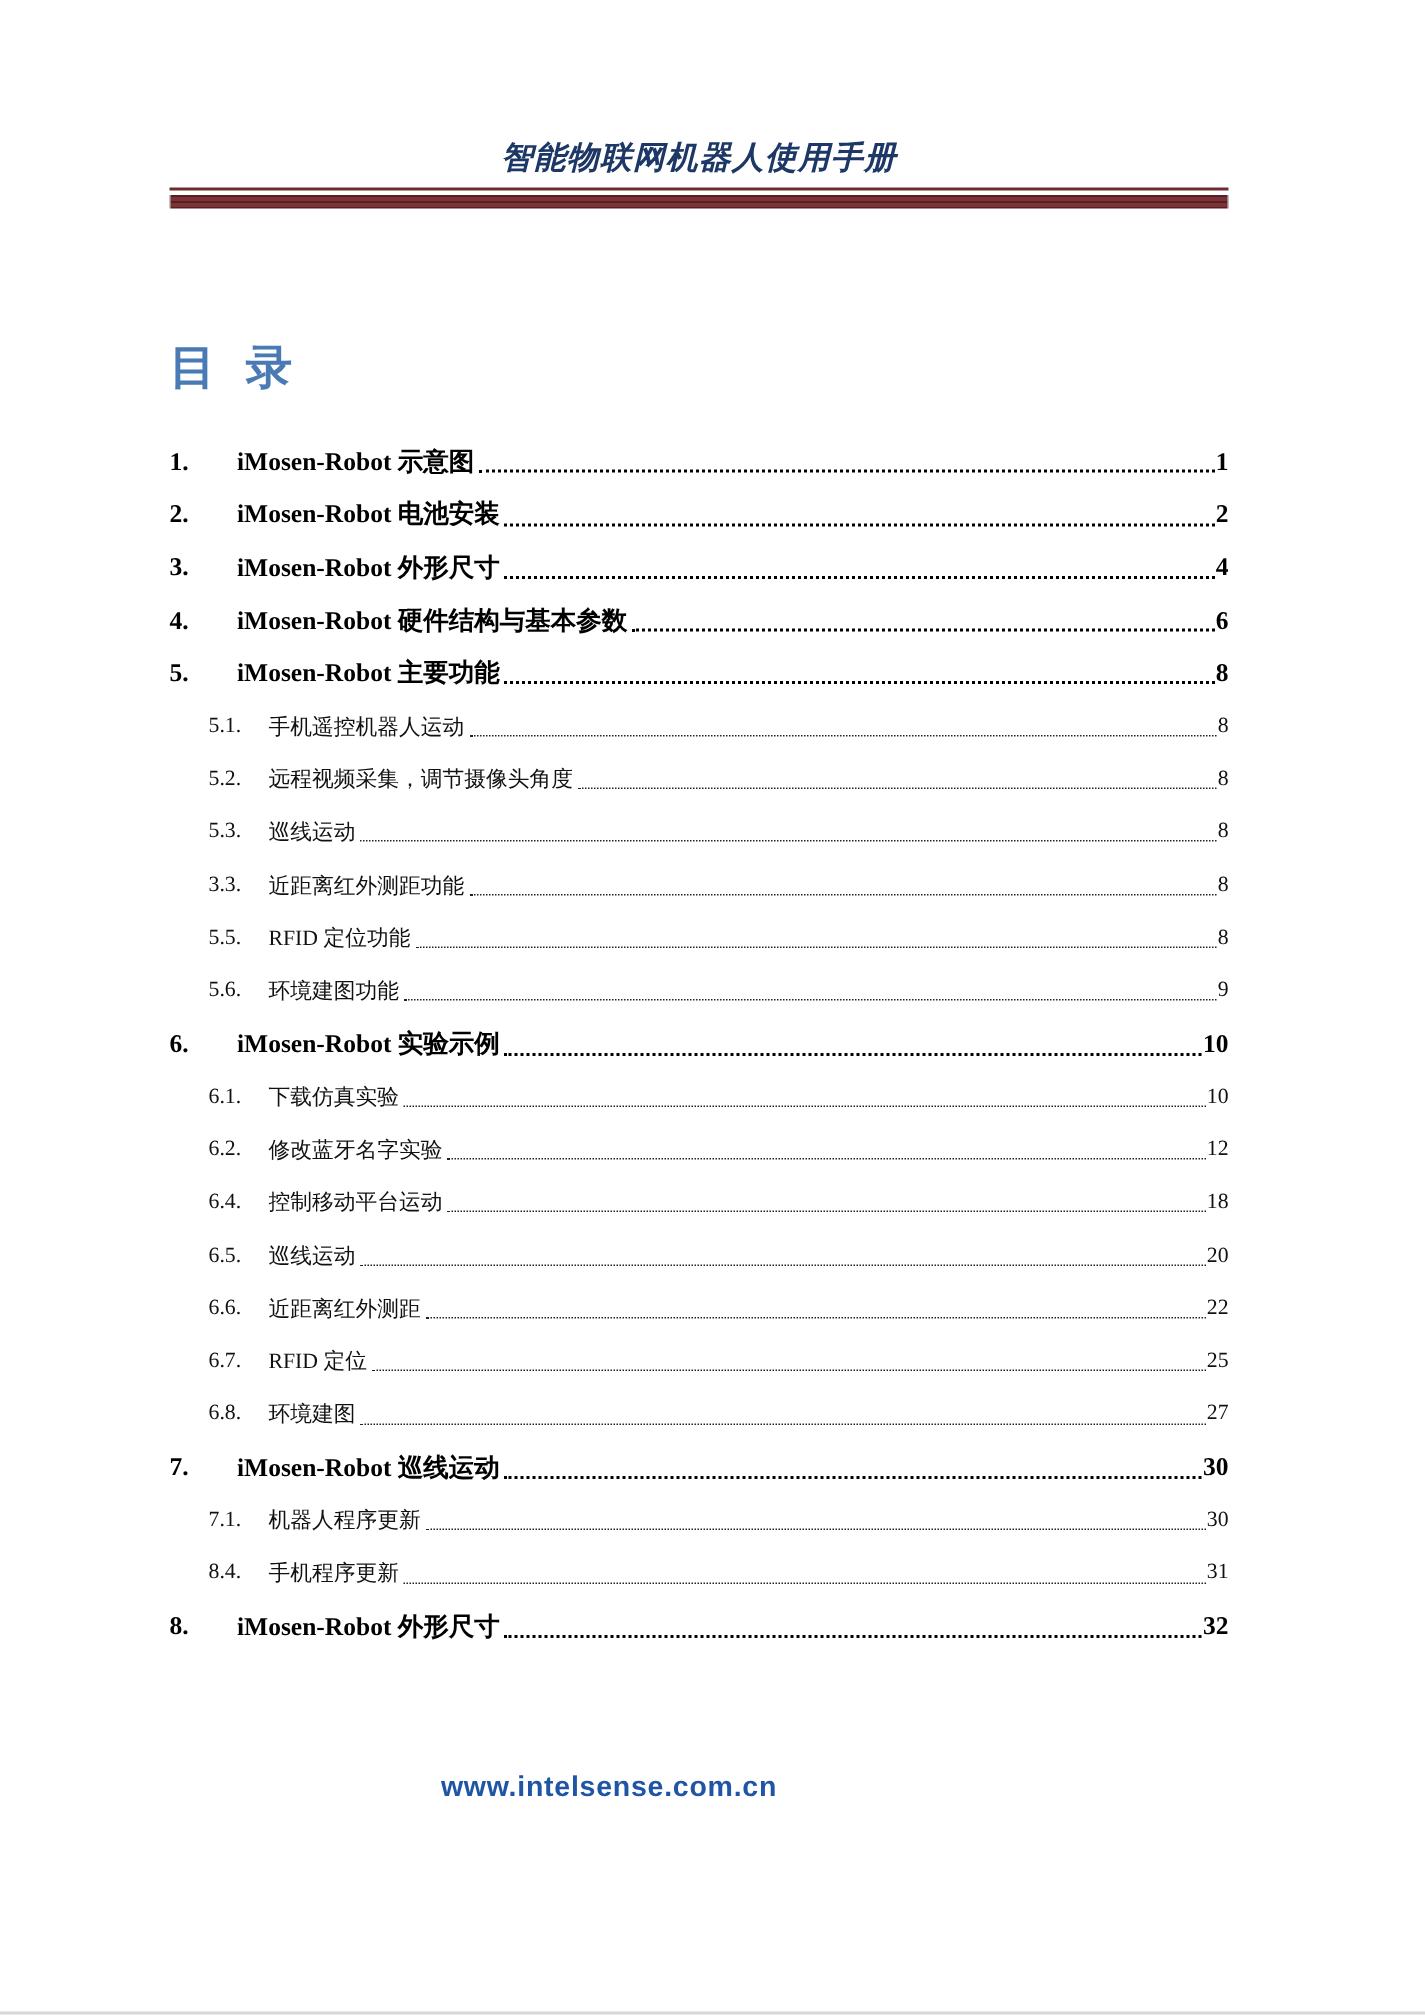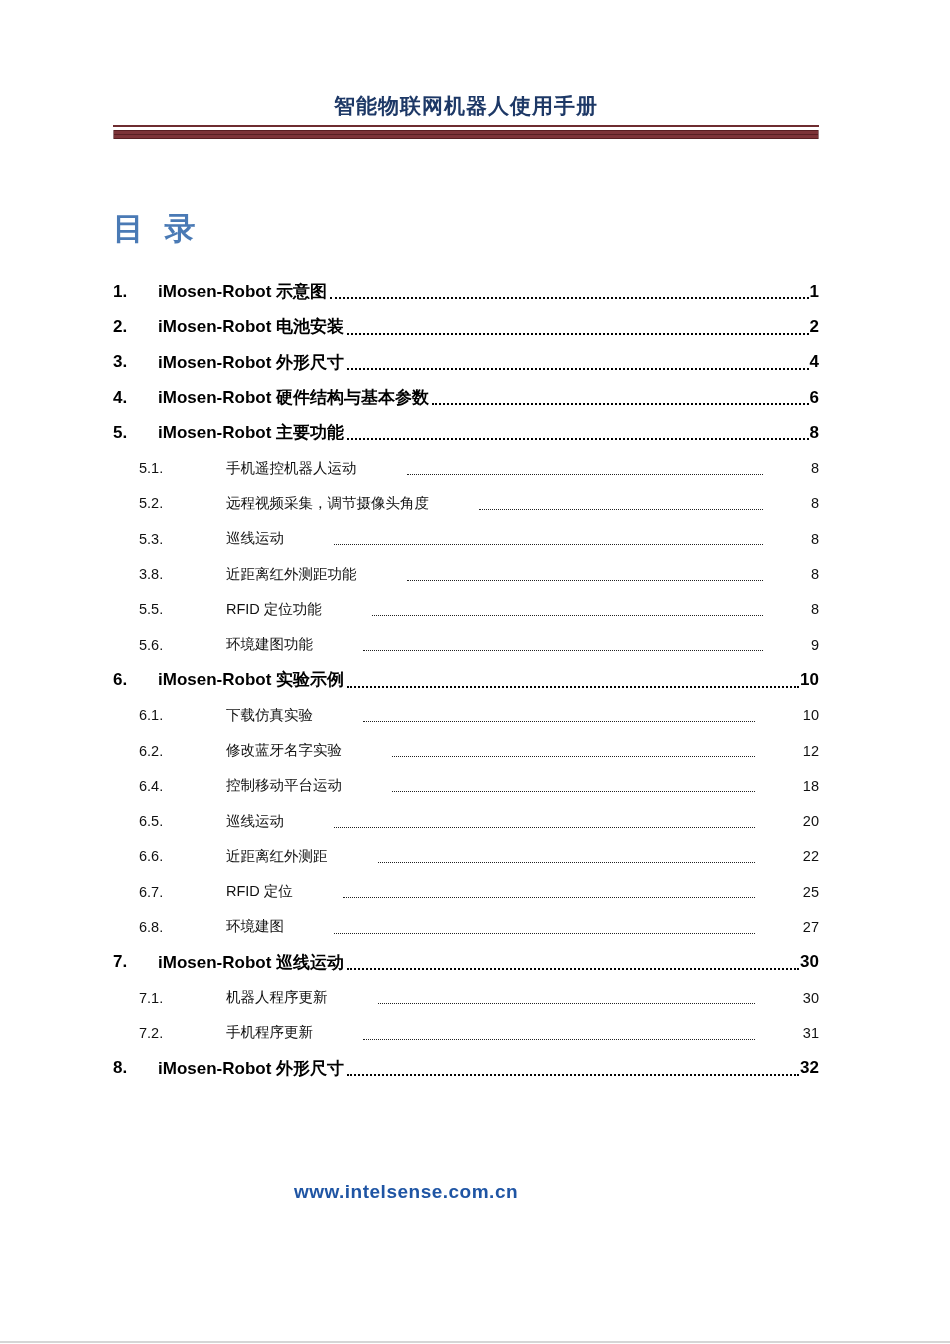--- a/index.html
+++ b/index.html
@@ -22,20 +22,21 @@
   
   .doc-header{
     position:absolute;top:0;left:113px;width:706px;
   }
   .doc-header-title{
     margin-top:90px;
     text-align:center;
     font-size:21px;
     line-height:32px;
     font-weight:bold;
+    font-style:italic;
     color:var(--navy);
     letter-spacing:1px;
   }
   .header-rule{margin-top:3px;}
   .header-rule .thin{
     height:2px;background:var(--maroon);
   }
   .header-rule .gap{height:3px;background:transparent;}
   .header-rule .thick{
     height:9px;
@@ -48,21 +49,21 @@
       var(--maroon-dark) 5px,
       #7c3338 5px,
       #7c3338 8px,
       var(--maroon-dark) 8px,
       var(--maroon-dark) 9px);
     border-left:1px solid #9a7d7f;
     border-right:1px solid #9a7d7f;
   }
   
   .toc{
-    position:absolute;top:206px;left:113px;width:706px;
+    position:absolute;top:222px;left:113px;width:706px;font-family:Liberation Serif, serif;
   }
   .toc-heading{
     font-size:31px;
     font-weight:bold;
     color:var(--heading-blue);
     letter-spacing:6px;
     line-height:46px;
   }
   .toc-list{margin-top:22px;}
   .toc-row{
@@ -74,21 +75,20 @@
     text-decoration:none;
   }
   .toc-row.level-1{
     font-size:17px;
     font-weight:bold;
   }
   .toc-row.level-2{
     font-size:14.5px;
     font-weight:normal;
     color:#111111;
-    gap:47px;
   }
   .toc-num{flex:0 0 auto;}
   .level-1 .toc-num{width:45px;}
   .level-2 .toc-num{margin-left:26px;width:40px;}
   .toc-text{flex:0 0 auto;white-space:nowrap;}
   .toc-leader{
     flex:1 1 auto;
     height:100%;
     position:relative;
     min-width:20px;
@@ -180,21 +180,21 @@
           <span class="toc-leader"></span>
           <span class="toc-page">8</span>
         </div>
         <div class="toc-row level-2">
           <span class="toc-num">5.3.</span>
           <span class="toc-text">巡线运动</span>
           <span class="toc-leader"></span>
           <span class="toc-page">8</span>
         </div>
         <div class="toc-row level-2">
-          <span class="toc-num">3.8.</span>
+          <span class="toc-num">3.3.</span>
           <span class="toc-text">近距离红外测距功能</span>
           <span class="toc-leader"></span>
           <span class="toc-page">8</span>
         </div>
         <div class="toc-row level-2">
           <span class="toc-num">5.5.</span>
           <span class="toc-text">RFID 定位功能</span>
           <span class="toc-leader"></span>
           <span class="toc-page">8</span>
         </div>
@@ -258,21 +258,21 @@
           <span class="toc-leader"></span>
           <span class="toc-page">30</span>
         </div>
         <div class="toc-row level-2">
           <span class="toc-num">7.1.</span>
           <span class="toc-text">机器人程序更新</span>
           <span class="toc-leader"></span>
           <span class="toc-page">30</span>
         </div>
         <div class="toc-row level-2">
-          <span class="toc-num">7.2.</span>
+          <span class="toc-num">8.4.</span>
           <span class="toc-text">手机程序更新</span>
           <span class="toc-leader"></span>
           <span class="toc-page">31</span>
         </div>
         <div class="toc-row level-1">
           <span class="toc-num">8.</span>
           <span class="toc-text">iMosen-Robot 外形尺寸</span>
           <span class="toc-leader"></span>
           <span class="toc-page">32</span>
         </div>

